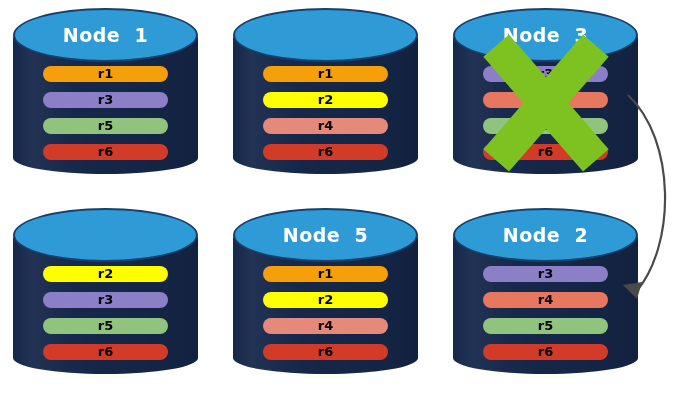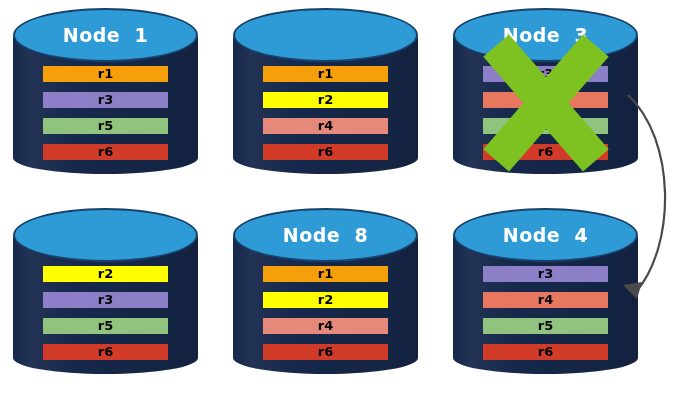--- a/index.html
+++ b/index.html
@@ -79,21 +79,21 @@
   
   .records {
     position: absolute;
     left: 30px;
     top: 58px;
     width: 125px;
   }
   .record {
     height: 16px;
     margin-bottom: 10px;
-    border-radius: 0;
+    border-radius: 8px;
     text-align: center;
     line-height: 16px;
     font-size: 13px;
     font-weight: bold;
     color: #000000;
   }
   .record:last-child { margin-bottom: 0; }
 
   
   .xmark {
@@ -179,34 +179,34 @@
       <div class="record" style="background: rgb(140, 127, 200);">r3</div>
       <div class="record" style="background: rgb(144, 196, 126);">r5</div>
       <div class="record" style="background: rgb(209, 59, 40);">r6</div>
     </div>
   </div>
 
   <div class="node" style="left:233px; top:208px;">
     <div class="cyl-body"></div>
     <div class="cyl-shade"></div>
     <div class="cyl-top"></div>
-    <div class="node-label">Node  8</div>
+    <div class="node-label">Node  5</div>
     <div class="records">
       <div class="record" style="background: rgb(245, 160, 10);">r1</div>
       <div class="record" style="background: rgb(255, 255, 0);">r2</div>
       <div class="record" style="background: rgb(229, 137, 122);">r4</div>
       <div class="record" style="background: rgb(209, 59, 40);">r6</div>
     </div>
   </div>
 
   <div class="node" style="left:453px; top:208px;">
     <div class="cyl-body"></div>
     <div class="cyl-shade"></div>
     <div class="cyl-top"></div>
-    <div class="node-label">Node  4</div>
+    <div class="node-label">Node  2</div>
     <div class="records">
       <div class="record" style="background: rgb(140, 127, 200);">r3</div>
       <div class="record" style="background: rgb(232, 119, 95);">r4</div>
       <div class="record" style="background: rgb(144, 196, 126);">r5</div>
       <div class="record" style="background: rgb(209, 59, 40);">r6</div>
     </div>
   </div>
 
   <svg class="arrow-layer" viewBox="0 0 676 402">
     <path d="M 628 95 C 676 140, 676 245, 636 292" fill="none" stroke="#4a4a4a" stroke-width="2.2"></path>

